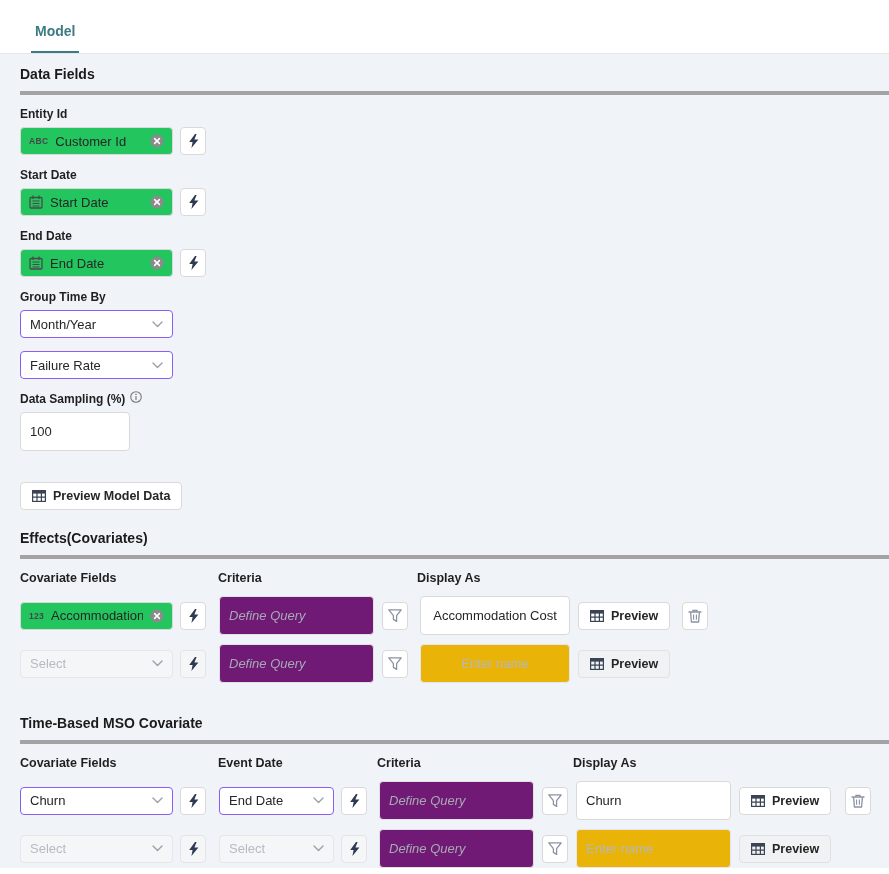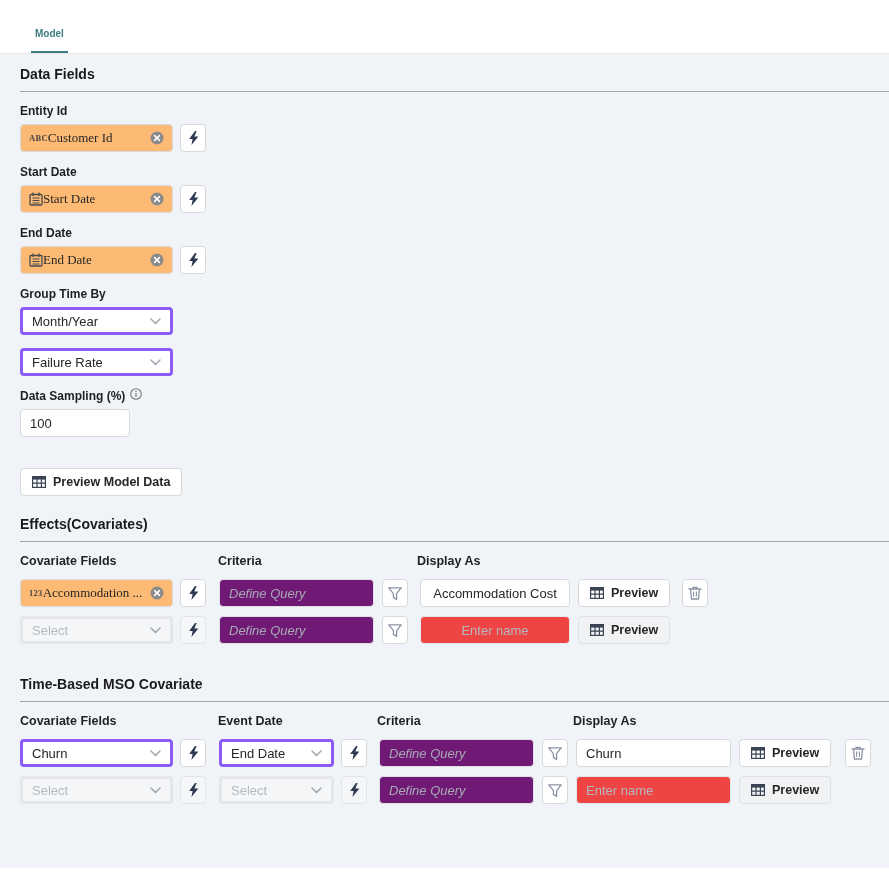--- a/index.html
+++ b/index.html
@@ -9,63 +9,63 @@
     background:#ffffff;
     color:#262626;
     overflow:hidden;
   }
   
   .tabbar {
     height:54px; background:#fff; border-bottom:1px solid #e7e7e7;
     display:flex; align-items:flex-end; padding-left:33px;
   }
   .tab {
-    color:#3d7b82; font-size:10px; font-weight:600;
+    color:#3d7b82; font-size:14px; font-weight:600;
     padding:0 2px 14px 2px; position:relative; cursor:pointer;
   }
   .tab::after {
     content:""; position:absolute; left:-2px; right:-2px; bottom:0;
     height:2px; background:#3d7b82;
   }
   
   .content {
     background:#f0f4f9; height:814px; padding:12px 0 0 20px; overflow:hidden;
   }
   .page-title { font-size:15px; font-weight:700; color:#1a1a1a; margin:10px 0 19px 2px; }
   .section-head {
     font-size:14px; font-weight:700; color:#1a1a1a;
-    padding:0 8px 9px 0; border-bottom:1px solid #a3a3a3; margin-bottom:12px;
+    padding:0 8px 9px 0; border-bottom:4px solid #a3a3a3; margin-bottom:12px;
   }
   .field-label { font-size:12px; font-weight:700; color:#1f1f1f; margin-bottom:6px; display:flex; align-items:center; gap:5px; }
   .fgroup { margin-bottom:13px; }
   .row { display:flex; align-items:center; }
   
   .field {
-    display:flex; align-items:center; height:28px;
-    border:1px solid #d9d9d9; border-radius:4px; background:#fdba74; padding:0 8px;font-family:Liberation Serif, serif;
+    display:flex; align-items:center; gap:7px; height:28px;
+    border:1px solid #d9d9d9; border-radius:4px; background:#22c55e; padding:0 8px;
   }
   .field .ftext { flex:1; font-size:13px; color:#262626; white-space:nowrap; overflow:hidden; }
   .prefix { font-size:8.5px; font-weight:700; color:#474747; letter-spacing:.3px; flex:none; }
   .w153 { width:153px; } .w150 { width:150px;text-align:center; } .w155 { width:155px; } .w115 { width:115px; } .w110 { width:110px; }
   .selectbox {
     display:flex; align-items:center; justify-content:space-between; height:28px;
-    border:3px solid #8b5cf6; border-radius:4px; background:#fff; padding:0 9px;
+    border:1px solid #8b5cf6; border-radius:4px; background:#fff; padding:0 9px;
     font-size:13px; color:#262626; cursor:pointer;
   }
   .selectbox.disabled { background:#f5f6f7; border-color:#e4e6e9; color:#b6bac0; cursor:default; }
   input.txt {
-    height:28px; border:1px solid #d9d9d9; border-radius:4px; background:#fff;
+    height:39px; border:1px solid #d9d9d9; border-radius:4px; background:#fff;
     font-family:"Liberation Sans", sans-serif; font-size:13px; color:#262626; padding:0 9px; outline:none;
   }
   input.txt::placeholder { color:#b3b8bf; opacity:1; }
   input.query {
     background:#701a75; border-color:#dfe1e4; font-style:italic; color:#9aa0a8;
   }
   input.query::placeholder { color:#a6abb3; font-style:italic; }
-  input.disabled-txt { background:#ef4444; border-color:#e4e6e9; }
+  input.disabled-txt { background:#eab308; border-color:#e4e6e9; }
   .icon-btn {
     width:26px; height:28px; border:1px solid #d9d9d9; border-radius:4px; background:#fff;
     display:flex; align-items:center; justify-content:center; cursor:pointer; flex:none; padding:0;
   }
   .icon-btn.dim { background:#f5f6f7; border-color:#e2e4e8; }
   .btn {
     height:28px; border:1px solid #d9d9d9; border-radius:4px; background:#fff;
     display:inline-flex; align-items:center; gap:7px; padding:0 11px;
     font-family:"Liberation Sans", sans-serif; font-size:12.5px; font-weight:700; color:#262626; cursor:pointer;
   }

